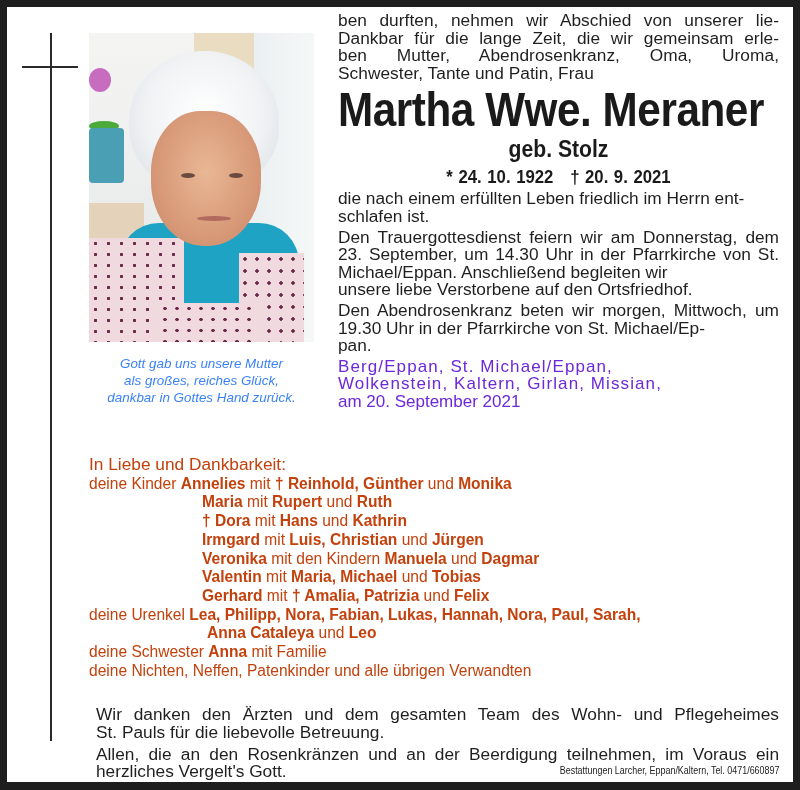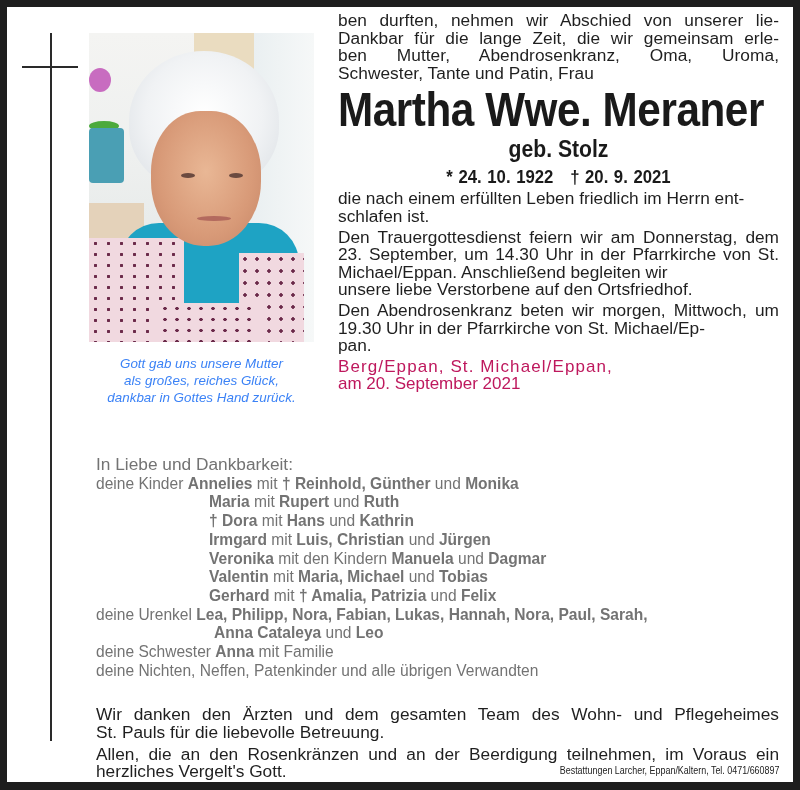--- a/index.html
+++ b/index.html
@@ -39,24 +39,24 @@
   .justify { text-align:justify; text-align-last:left; font-size:17.3px; line-height:17.6px; color:#1f1f1f; }
   .intro { letter-spacing:0.05px; }
   .intro .last-full { text-align-last:justify; display:block; }
   .name { margin-top:6px; height:44px; white-space:nowrap; font-weight:bold; font-size:48px; line-height:44px;
           transform:scaleX(0.88); transform-origin:left center; letter-spacing:-0.5px; color:#1a1a1a; }
   .geb { margin-top:4px; text-align:center; font-weight:bold; font-size:23px; line-height:26px; transform:scaleX(0.92); }
   .dates { margin-top:4px; text-align:center; font-weight:bold; font-size:18px; line-height:22px; word-spacing:1px; transform:scaleX(0.93); }
   .dates .gap { display:inline-block; width:18px; }
   .para { margin-top:2px; }
   .para + .para { margin-top:3px; }
-  .places { margin-top:3px; font-size:17px; line-height:17.6px; letter-spacing:1.1px; color:#be185d; }
+  .places { margin-top:3px; font-size:17px; line-height:17.6px; letter-spacing:1.1px; color:#6d28d9; }
   .places .date { letter-spacing:0; }
 
-  .family { position:absolute; left:89px; top:448px; width:690px; font-size:17.3px; line-height:18.7px; color:#737373; }
+  .family { position:absolute; left:82px; top:448px; width:690px; font-size:17.3px; line-height:18.7px; color:#c2410c; }
   .family .row { white-space:nowrap; }
   .family .indent { padding-left:113px; }
   .family .indent2 { padding-left:118px; }
   .family b { font-weight:bold; }
   .family .narrow { display:inline-block; transform:scaleX(0.9); transform-origin:left center; }
   .thanks { position:absolute; left:89px; top:699px; width:683px; font-size:17.3px; line-height:17.8px; color:#1f1f1f; }
   .thanks .blk { text-align:justify; text-align-last:left; }
   .thanks .blk + .blk { margin-top:4px; }
   .thanks .j { text-align-last:justify; display:block; }
   .undertaker { position:absolute; right:0; bottom:1px; font-size:10.5px; color:#222; transform:scaleX(0.85); transform-origin:right center; white-space:nowrap; }
@@ -118,20 +118,21 @@
       <span style="display:block">unsere liebe Verstorbene auf den Ortsfriedhof.</span>
     </div>
     <div class="justify para">
       <span class="last-full">Den Abendrosenkranz beten wir morgen, Mittwoch,</span>
       <span class="last-full">um 19.30 Uhr in der Pfarrkirche von St. Michael/Ep-</span>
       <span style="display:block">pan.</span>
     </div>
 
     <div class="places">
       <div>Berg/Eppan, St. Michael/Eppan,</div>
+      <div>Wolkenstein, Kaltern, Girlan, Missian,</div>
       <div class="date">am 20. September 2021</div>
     </div>
   </div>
 
   <div class="family">
     <div class="row">In Liebe und Dankbarkeit:</div>
     <div class="row"><span class="narrow"><span>deine Kinder</span> <b>Annelies</b> <span>mit</span> <b>† Reinhold, Günther</b> <span>und</span> <b>Monika</b></span></div>
     <div class="row indent"><span class="narrow"><b>Maria</b> <span>mit</span> <b>Rupert</b> <span>und</span> <b>Ruth</b></span></div>
     <div class="row indent"><span class="narrow"><b>† Dora</b> <span>mit</span> <b>Hans</b> <span>und</span> <b>Kathrin</b></span></div>
     <div class="row indent"><span class="narrow"><b>Irmgard</b> <span>mit</span> <b>Luis, Christian</b> <span>und</span> <b>Jürgen</b></span></div>

